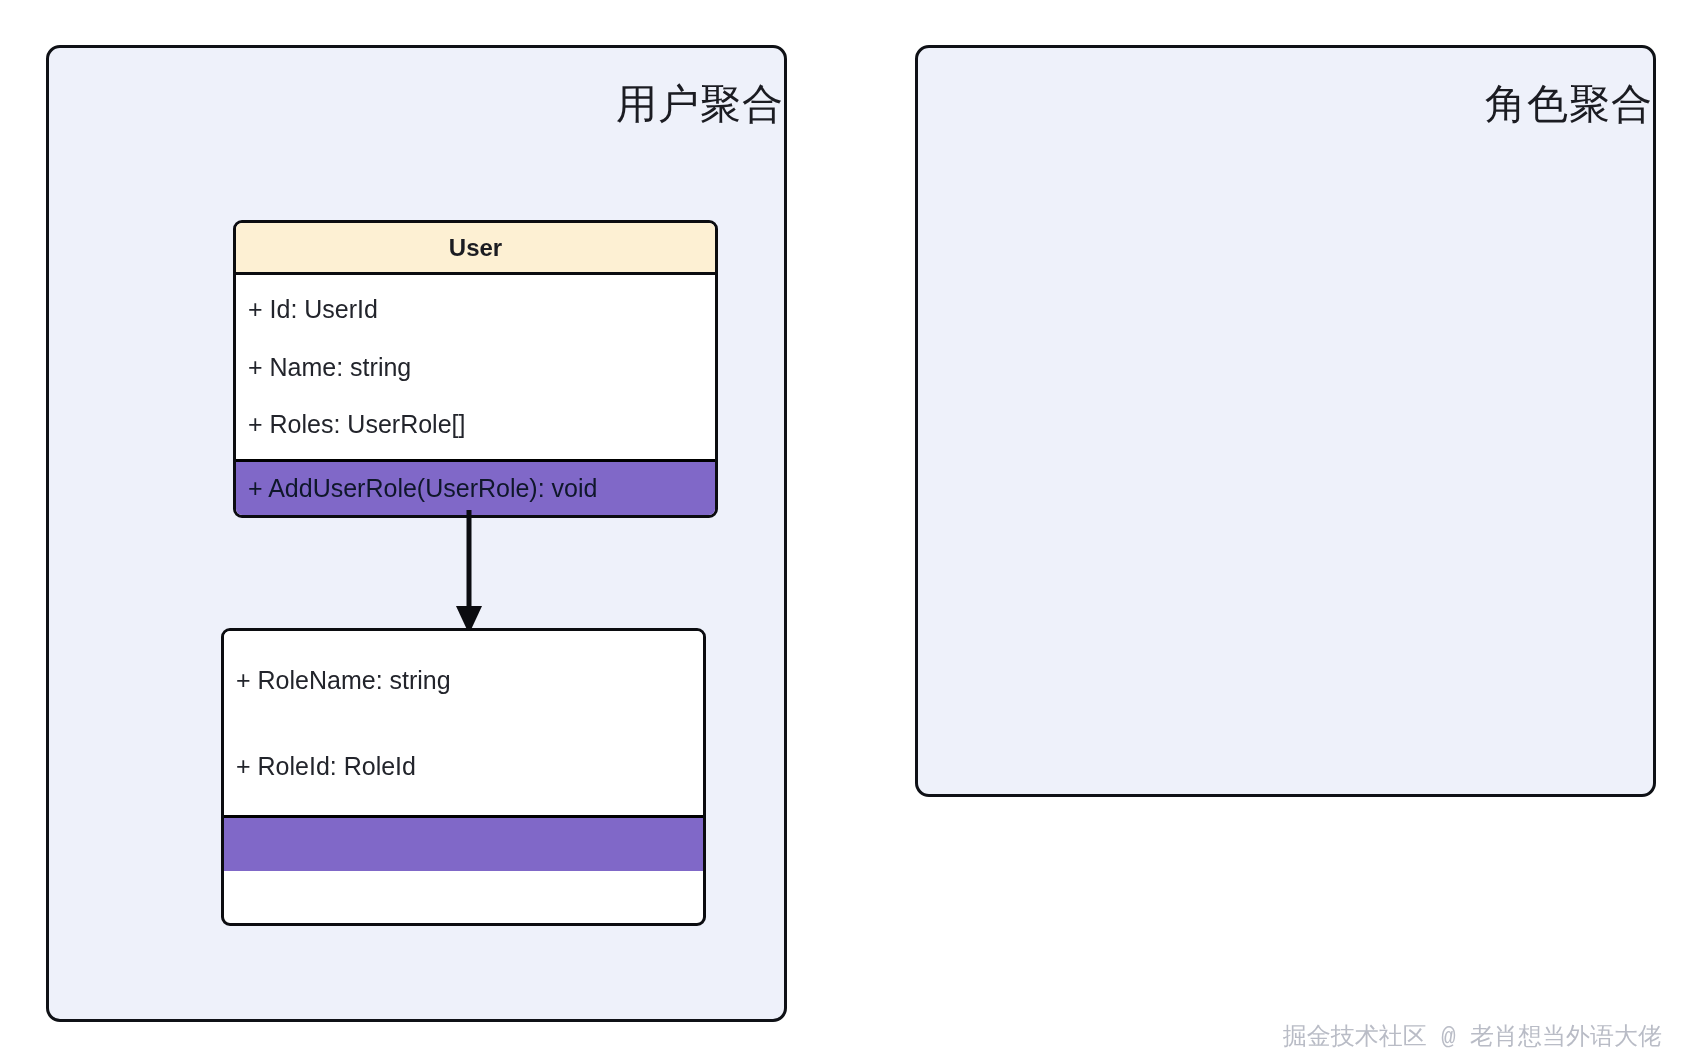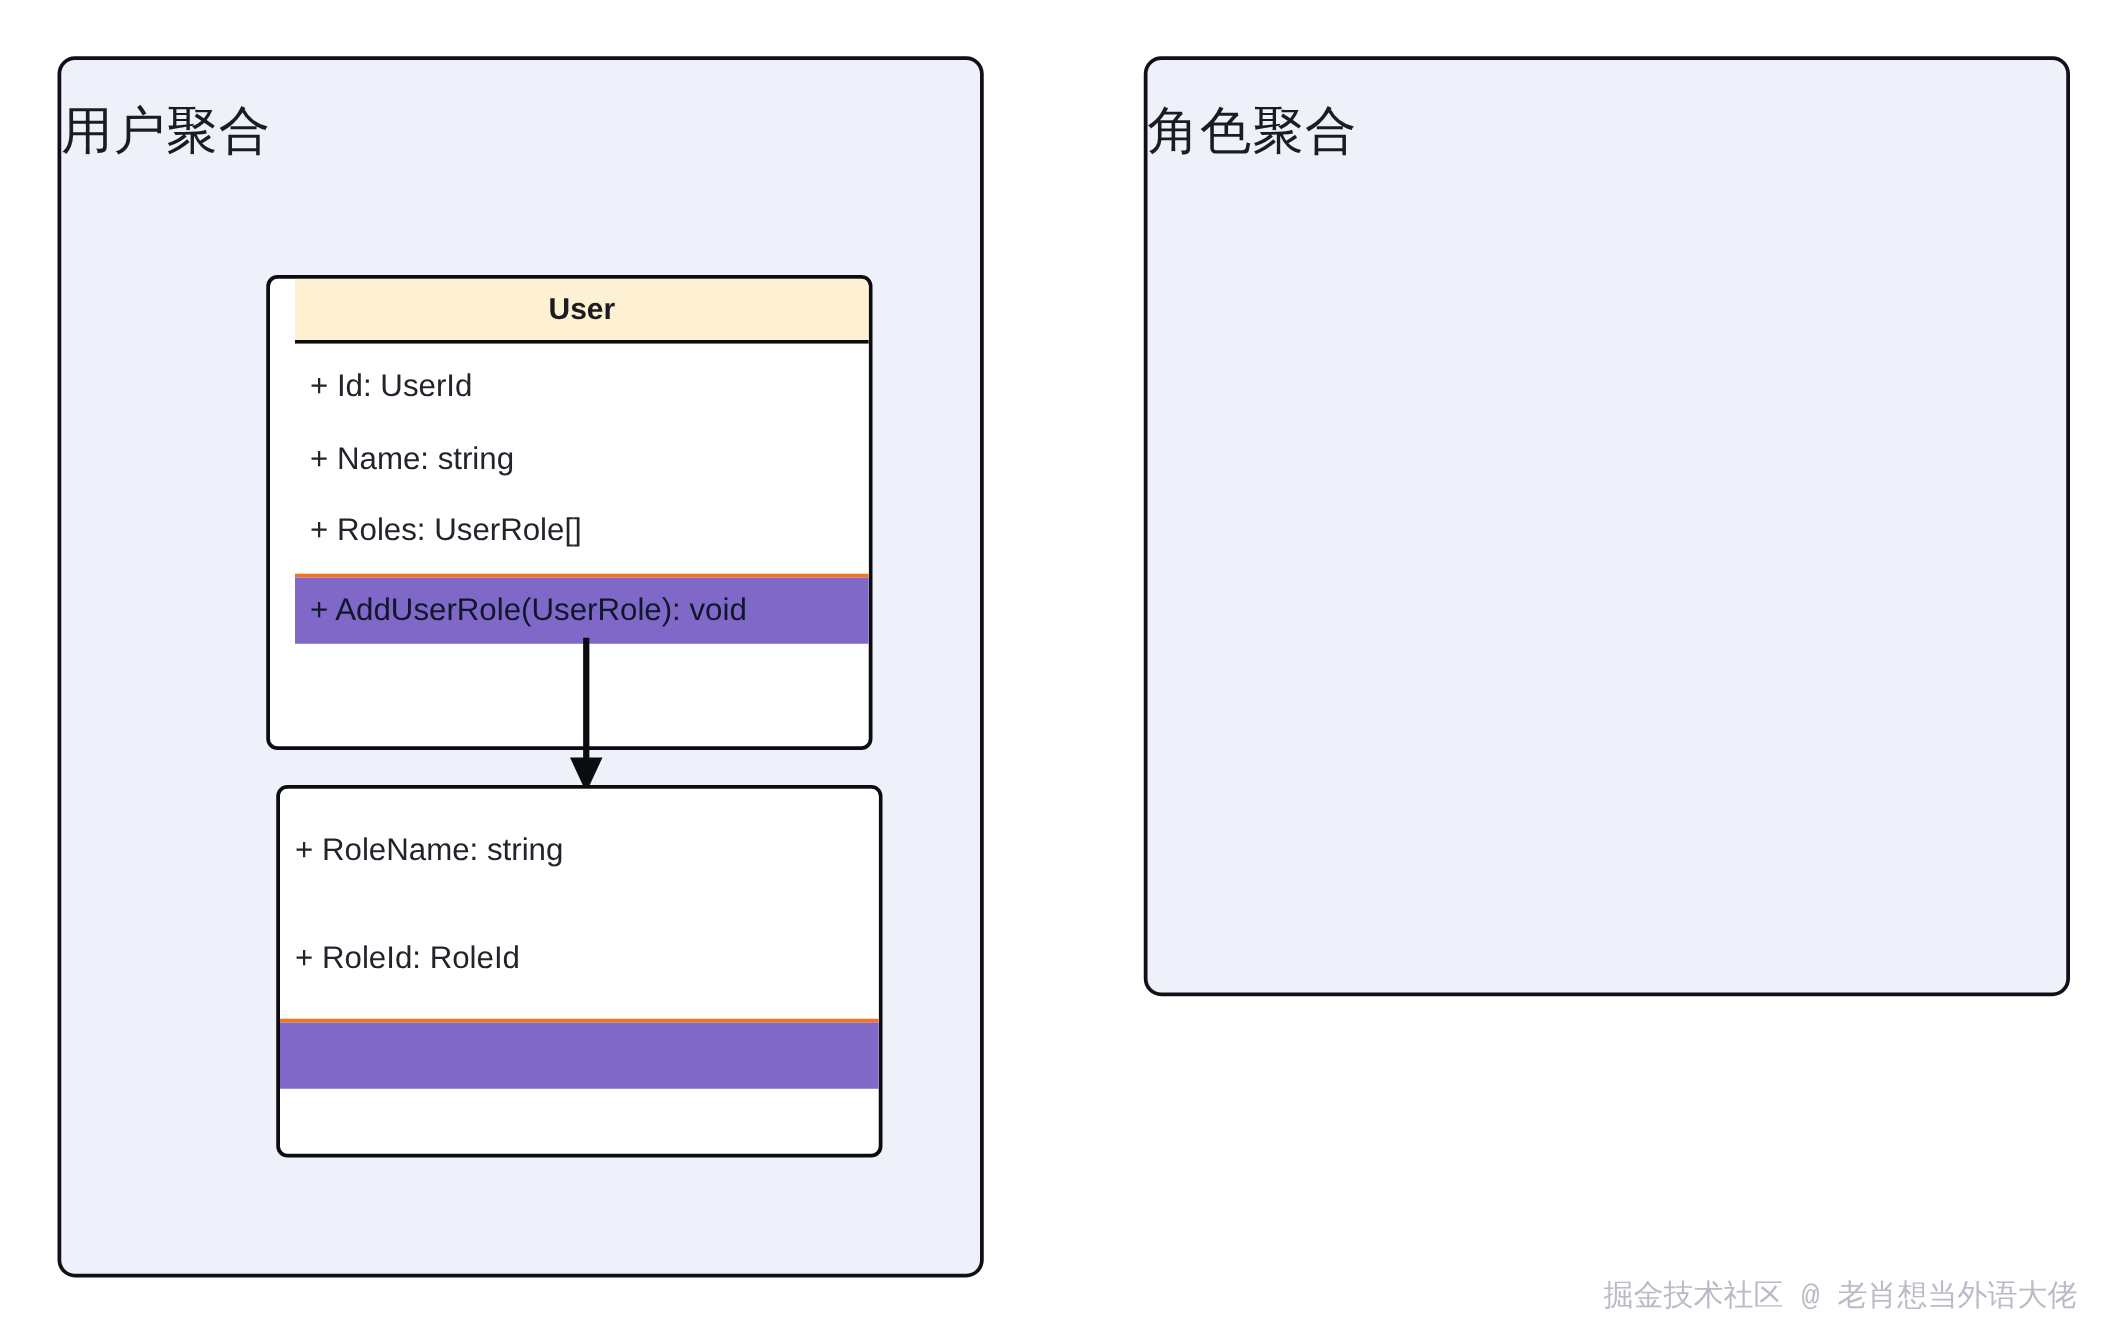--- a/index.html
+++ b/index.html
@@ -40,21 +40,21 @@
     left: 915px;
     top: 45px;
     width: 741px;
     height: 752px;
   }
   .panel-title {
     position: absolute;
     left: 0;
     right: 0;
     top: 36px;
-    text-align: left;
+    text-align: right;
     font-size: 41px;
     line-height: 1.0;
     color: #1b1c22;
     font-family: "Liberation Sans", "DejaVu Sans", sans-serif;
     letter-spacing: 1px;
   }
 
   
   .uml {
     position: absolute;
@@ -72,21 +72,21 @@
     color: #1b1c22;
     border-bottom: 3px solid #0b0c10;
     box-sizing: border-box;
     display: flex;
     align-items: center;
     justify-content: center;
   }
   .uml-attrs {
     background: #ffffff;
     box-sizing: border-box;
-    border-bottom: 3px solid #f97316;
+    border-bottom: 3px solid #000000;
     display: flex;
     flex-direction: column;
     justify-content: space-around;
     padding: 6px 0;
   }
   .uml-attr {
     font-size: 25px;
     color: #22242b;
     padding-left: 12px;
     line-height: 1.15;
@@ -101,21 +101,21 @@
   }
   .uml-method {
     font-size: 25px;
     color: #0f172a;
     padding-left: 12px;
     line-height: 1.15;
     white-space: nowrap;
   }
 
   
-  #class-user         { left: 164px; top: 172px;  width: 485px; height: 380px; padding-left: 20px; }
+  #class-user         { left: 184px; top: 172px;  width: 485px; height: 298px; }
   #class-user .uml-header  { height: 52px; }
   #class-user .uml-attrs   { height: 187px; }
   #class-user .uml-methods { height: 53px; }
 
   #class-userrole     { left: 172px; top: 580px;  width: 485px; height: 298px; }
   #class-userrole .uml-header  { height: 52px; }
   #class-userrole .uml-attrs   { height: 187px; }
   #class-userrole .uml-methods { height: 53px; }
 
   

